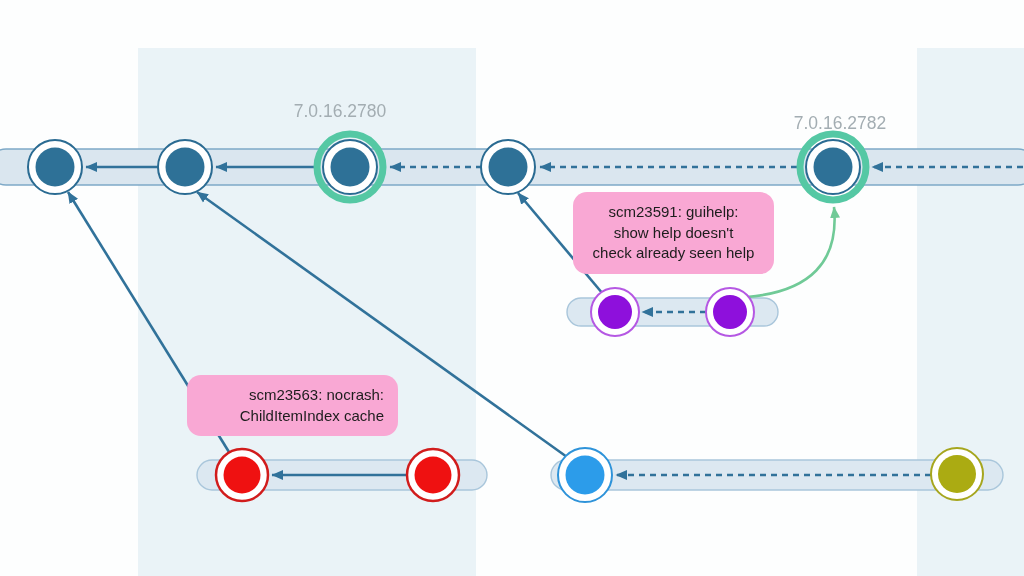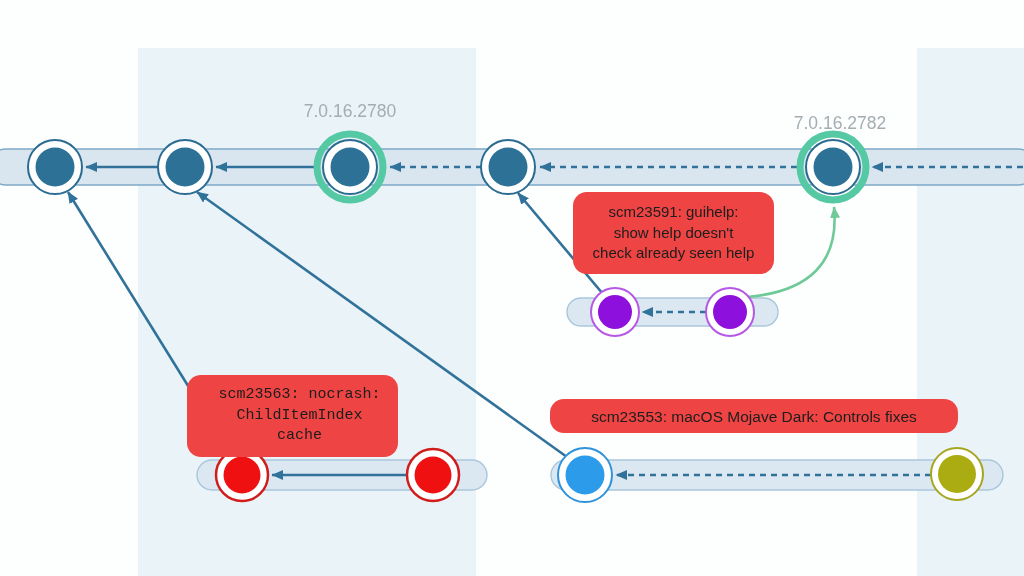--- a/index.html
+++ b/index.html
@@ -25,26 +25,26 @@
   }
   .graph-svg { position:absolute; left:0; top:0; }
   
   .tag-label {
     position:absolute; top:101px; transform:translateX(-50%);
     font-size:17.5px; color:#a3adb2; white-space:nowrap;
   }
   
   .bubble {
     position:absolute; box-sizing:border-box;
-    background:#ef4444; border-radius:14px;
+    background:#f9a8d4; border-radius:14px;
     color:#1d1d1d; font-size:15px; line-height:1.38;
     padding:10px 14px; white-space:pre-line;
   }
   .bubble.center { text-align:center; }
-  .bubble.left   { text-align:center;font-family:Liberation Mono, monospace; }
+  .bubble.left   { text-align:right; }
   .bubble.b-guihelp  { left:573px; top:192px; width:201px; }
   .bubble.b-nocrash  { left:187px; top:375px; width:211px; padding-left:28px; }
   .bubble.b-mojave   { left:550px; top:399px; width:408px; height:34px;
                        padding:7px 20px; font-size:15.5px; white-space:nowrap; }
 </style>
 </head>
 <body>
 
 <div class="stage">
 
@@ -137,24 +137,23 @@
         <circle cx="585" cy="475" r="27" fill="#ffffff" stroke="#2e93d9" stroke-width="2"></circle>
         <circle cx="585" cy="475" r="19.5" fill="#2c9cea"></circle>
       </g>
       <g>
         <circle cx="957" cy="474" r="26" fill="#ffffff" stroke="#a6a61e" stroke-width="2"></circle>
         <circle cx="957" cy="474" r="19" fill="#abab12"></circle>
       </g>
     </g>
   </svg>
 
-  <div class="tag-label" style="left:350px;">7.0.16.2780</div>
+  <div class="tag-label" style="left:340px;">7.0.16.2780</div>
   <div class="tag-label" style="left:840px;margin-top:12px;">7.0.16.2782</div>
 
   <div class="bubble center b-guihelp">scm23591: guihelp:
 show help doesn't
 check already seen help</div>
   <div class="bubble left b-nocrash">scm23563: nocrash:
 ChildItemIndex cache</div>
-  <div class="bubble center b-mojave">scm23553: macOS Mojave Dark: Controls fixes</div>
 
 
 </div>
 
 </body></html>

